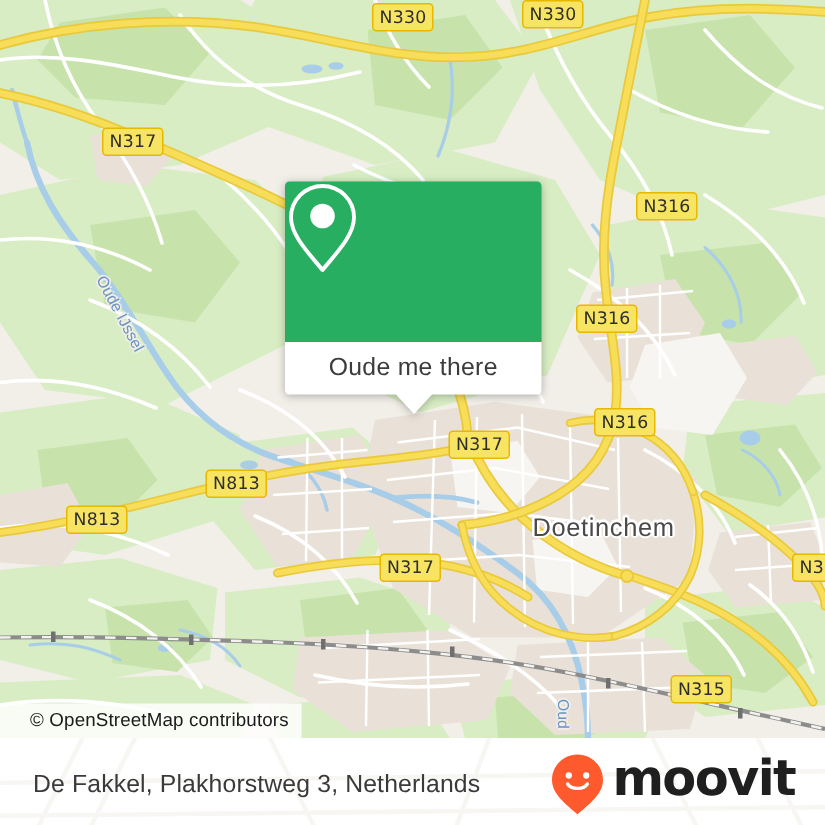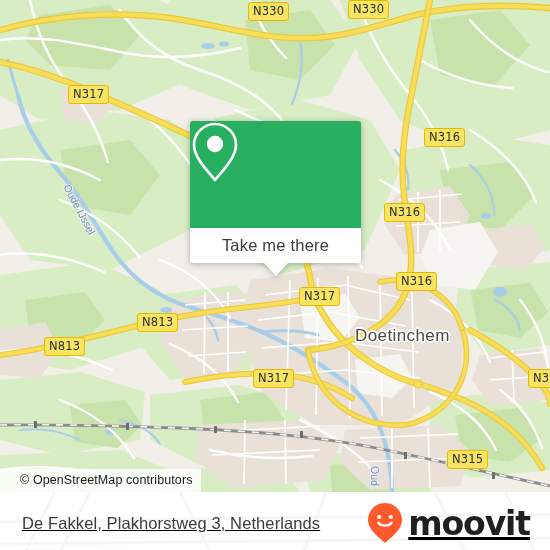--- a/index.html
+++ b/index.html
@@ -91,26 +91,26 @@
 
   
   .footer{
     position:absolute;left:0;top:492px;width:550px;height:58px;
     background:#ffffff;overflow:hidden;
   }
   .footer-watermark{position:absolute;left:0;top:0;opacity:.5;}
   .footer-row{
     position:relative;width:100%;height:100%;
     display:flex;align-items:center;justify-content:space-between;
-    padding:4px 20px 0 22px;box-sizing:border-box;text-decoration:underline;
+    padding:4px 20px 0 22px;box-sizing:border-box;
   }
   .footer-address{
     color:#3a3a3a;font-size:16.5px;letter-spacing:.1px;white-space:nowrap;
   }
-  .brand{display:flex;align-items:center;gap:2px;}
+  .brand{display:flex;align-items:flex-start;gap:2px;}
   .brand-word{
     color:#201f1f;font-size:33px;font-weight:bold;letter-spacing:-1.1px;
     line-height:33px;font-family:"DejaVu Sans","Liberation Sans",sans-serif;
   }
 </style>
 </head>
 <body>
 
 <div class="screen">
 
@@ -308,21 +308,21 @@
             <rect x="126" y="423" width="3" height="7"></rect>
             <rect x="214" y="426" width="3" height="7"></rect>
             <rect x="300" y="431" width="3" height="7"></rect>
             <rect x="404" y="452" width="3" height="7"></rect>
             <rect x="492" y="472" width="3" height="7"></rect>
           </g>
         </g>
       </g>
     </svg>
 
-    <div class="place" style="left:355px;top:326px;">Doetinchem</div>
+    <div class="place" style="left:355px;top:342px;">Doetinchem</div>
 
     <div class="water-label" style="left:72px;top:182px;transform:rotate(62deg);transform-origin:0 0;">Oude IJssel</div>
     <div class="water-label" style="left:381px;top:466px;transform:rotate(90deg);transform-origin:0 0;">Oud</div>
 
     <div class="shield" style="left:248px;top:2px;">N330</div>
     <div class="shield" style="left:348px;top:0px;">N330</div>
     <div class="shield" style="left:68px;top:85px;">N317</div>
     <div class="shield" style="left:424px;top:128px;">N316</div>
     <div class="shield" style="left:384px;top:203px;">N316</div>
     <div class="shield" style="left:396px;top:272px;">N316</div>
@@ -336,21 +336,21 @@
     <div class="attribution">© OpenStreetMap contributors</div>
 
     <div class="card">
       <div class="card-top">
         <svg class="pin-icon" width="50" height="62" viewBox="0 0 50 62">
           <path d="M25 3 C13.4 3 4 12.4 4 24 C4 36 16 48 25 59 C34 48 46 36 46 24 C46 12.4 36.6 3 25 3 Z" fill="none" stroke="#ffffff" stroke-width="2.6" stroke-linejoin="round"></path>
           <circle cx="25" cy="23" r="8.2" fill="#ffffff"></circle>
         </svg>
       </div>
       <div class="card-bottom">
-        <span class="card-label">Take me there</span>
+        <span class="card-label">Oude me there</span>
       </div>
       <div class="card-pointer"></div>
     </div>
   </div>
 
   <div class="footer">
     <svg class="footer-watermark" width="550" height="58" viewBox="0 0 550 58">
       <g stroke="#f0eee9" stroke-width="3" fill="none">
         <path d="M60,-10 L20,70"></path>
         <path d="M95,-10 L55,70"></path>

